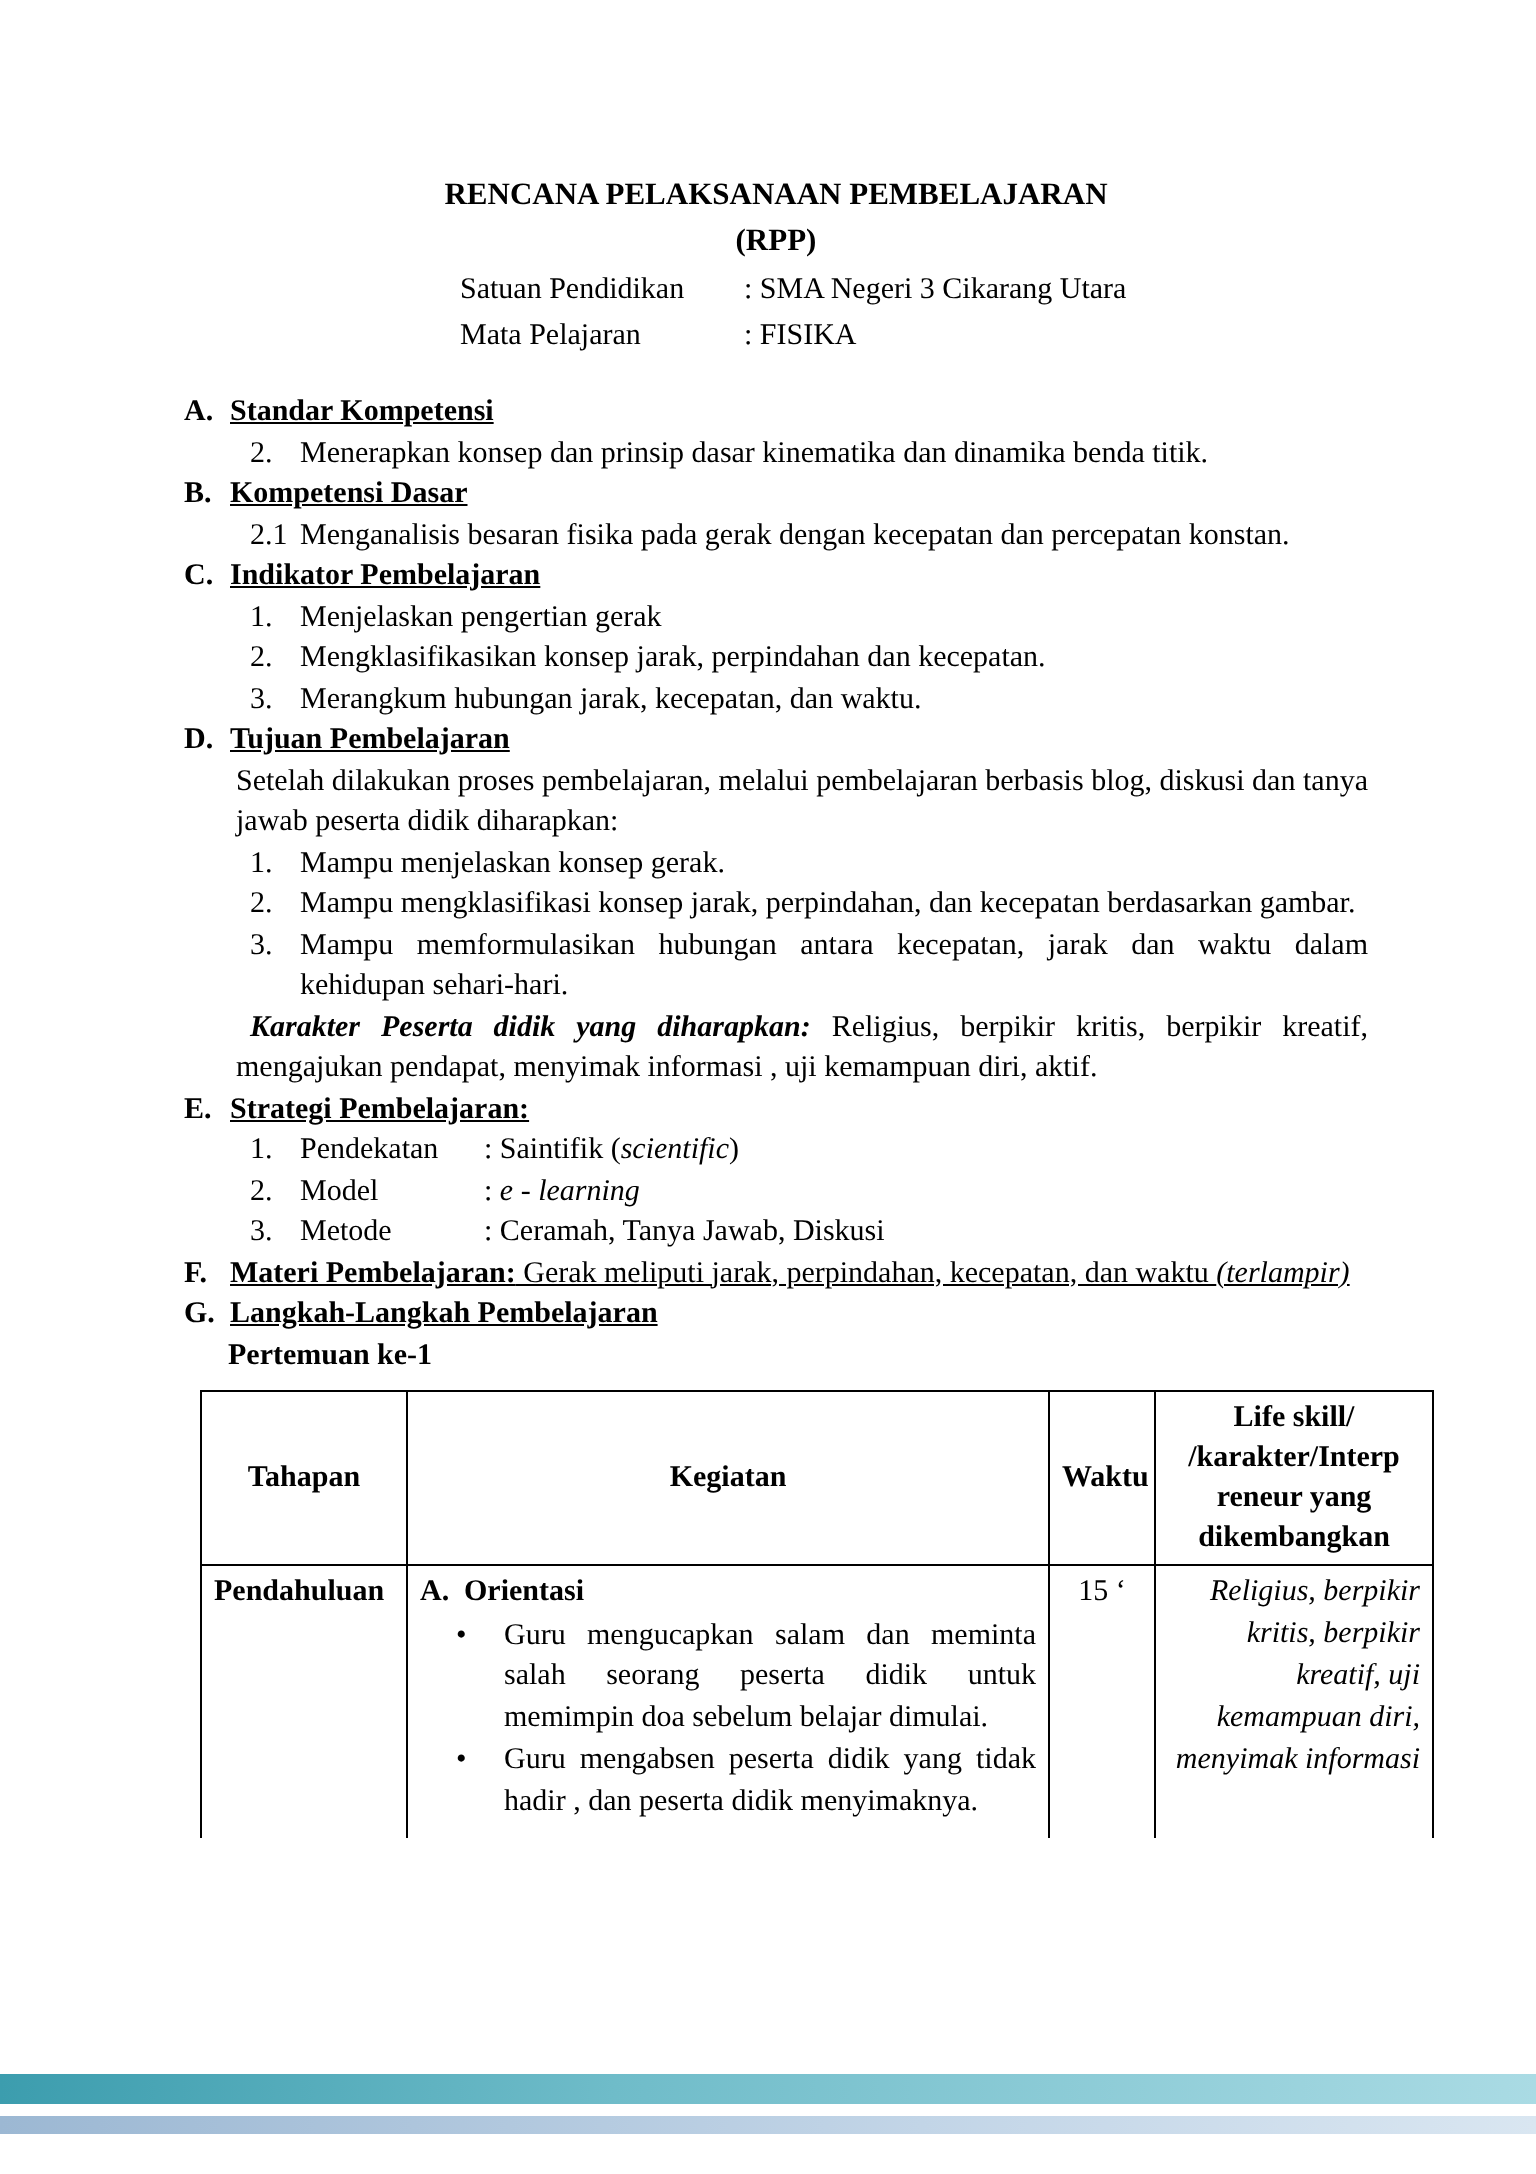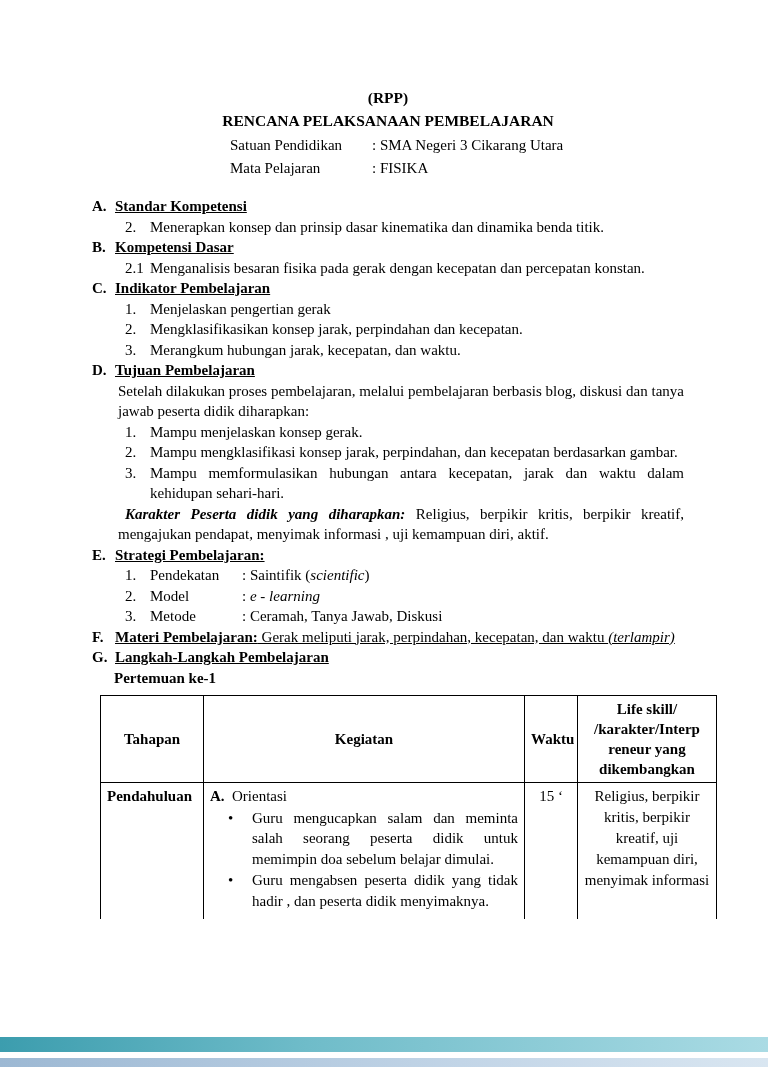--- a/index.html
+++ b/index.html
@@ -27,40 +27,40 @@
   .it{font-style:italic;}
   .sub-head{margin-left:22px;font-weight:bold;}
 
   table.rpp{margin-left:8px;margin-top:7px;border-collapse:collapse;table-layout:fixed;width:616px;}
   table.rpp th,table.rpp td{border:1px solid #000;vertical-align:top;padding:3px 6px;}
   table.rpp th{font-weight:bold;text-align:center;vertical-align:middle;height:78px;line-height:20px;}
   th.col4-h{white-space:pre-line;}
   tr.body-row td{height:130px;border-bottom:0;}
   td.cell-tahapan{font-weight:bold;}
   td.cell-waktu{text-align:center;}
-  td.cell-lifeskill{text-align:center;line-height:21px;}
+  td.cell-lifeskill{font-style:italic;text-align:right;line-height:21px;}
   .keg-head{display:flex;}
   .keg-letter{flex:0 0 22px;font-weight:bold;}
-  .keg-title{font-weight:normal;text-align:right;}
+  .keg-title{font-weight:bold;text-align:right;}
   .bullet-row{display:flex;margin-left:18px;margin-top:1px;}
   .bullet-mark{flex:0 0 24px;}
   .bullet-text{flex:1;text-align:justify;}
 
   .stripe{position:absolute;left:0;width:768px;}
   .stripe-teal{top:1037px;height:15px;background:linear-gradient(90deg,#3c9dae 0%,#6fbcc9 40%,#aadbe4 100%);}
   .stripe-blue{top:1058px;height:9px;background:linear-gradient(90deg,#9cb8d3 0%,#c2d5e7 60%,#d9e6f1 100%);}
 </style>
 </head>
 <body>
 
 <div class="page">
   <div class="doc">
 
+    <div class="title">RENCANA PELAKSANAAN PEMBELAJARAN</div>
     <div class="title">(RPP)</div>
-    <div class="title">RENCANA PELAKSANAAN PEMBELAJARAN</div>
 
     <div class="meta">
       <div class="meta-row"><span class="meta-label">Satuan Pendidikan</span><span class="meta-value">: SMA Negeri 3 Cikarang Utara</span></div>
       <div class="meta-row"><span class="meta-label">Mata Pelajaran</span><span class="meta-value">: FISIKA</span></div>
     </div>
 
     <div class="content">
 
       <div class="sec">
         <span class="sec-letter">A.</span>

